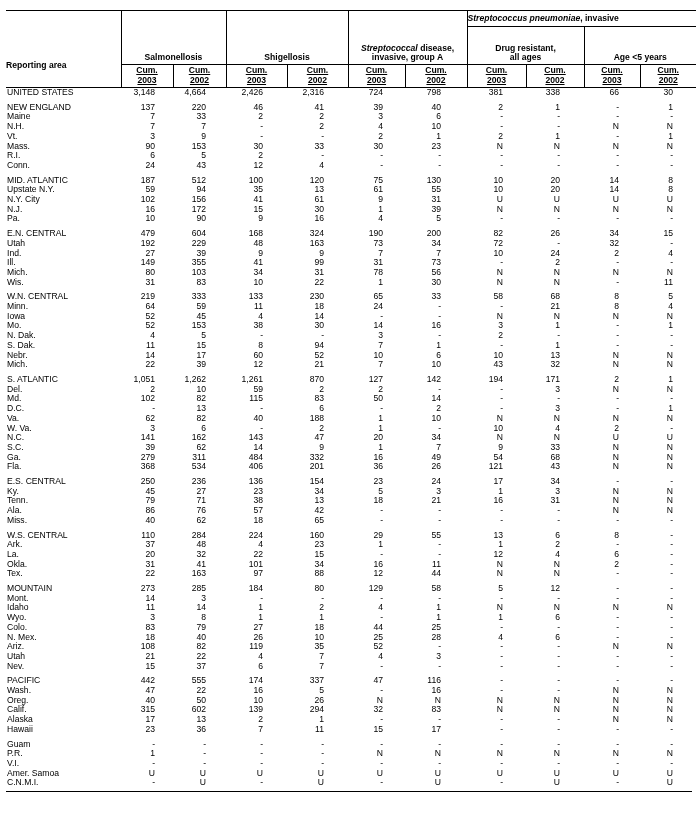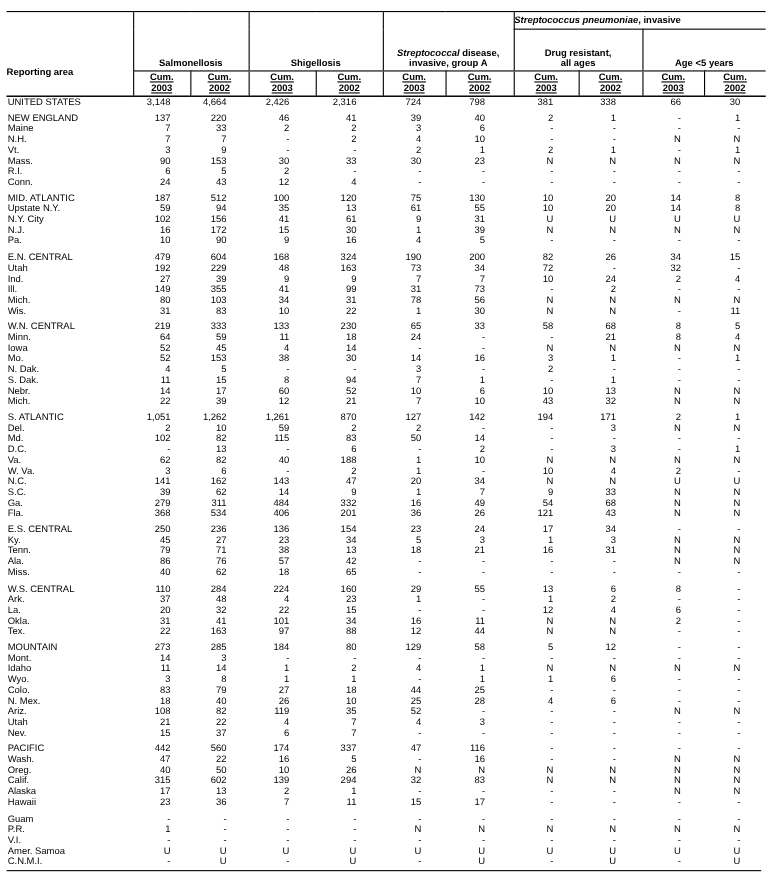--- a/index.html
+++ b/index.html
@@ -858,21 +858,21 @@
           <td class="num">-</td>
           <td class="num">-</td>
           <td class="num">-</td>
           <td class="num">-</td>
           <td class="num">-</td>
           <td class="num">-</td>
         </tr>
         <tr class="gap">
           <td class="area">PACIFIC</td>
           <td class="num">442</td>
-          <td class="num">560</td>
+          <td class="num">555</td>
           <td class="num">174</td>
           <td class="num">337</td>
           <td class="num">47</td>
           <td class="num">116</td>
           <td class="num">-</td>
           <td class="num">-</td>
           <td class="num">-</td>
           <td class="num">-</td>
         </tr>
         <tr>

